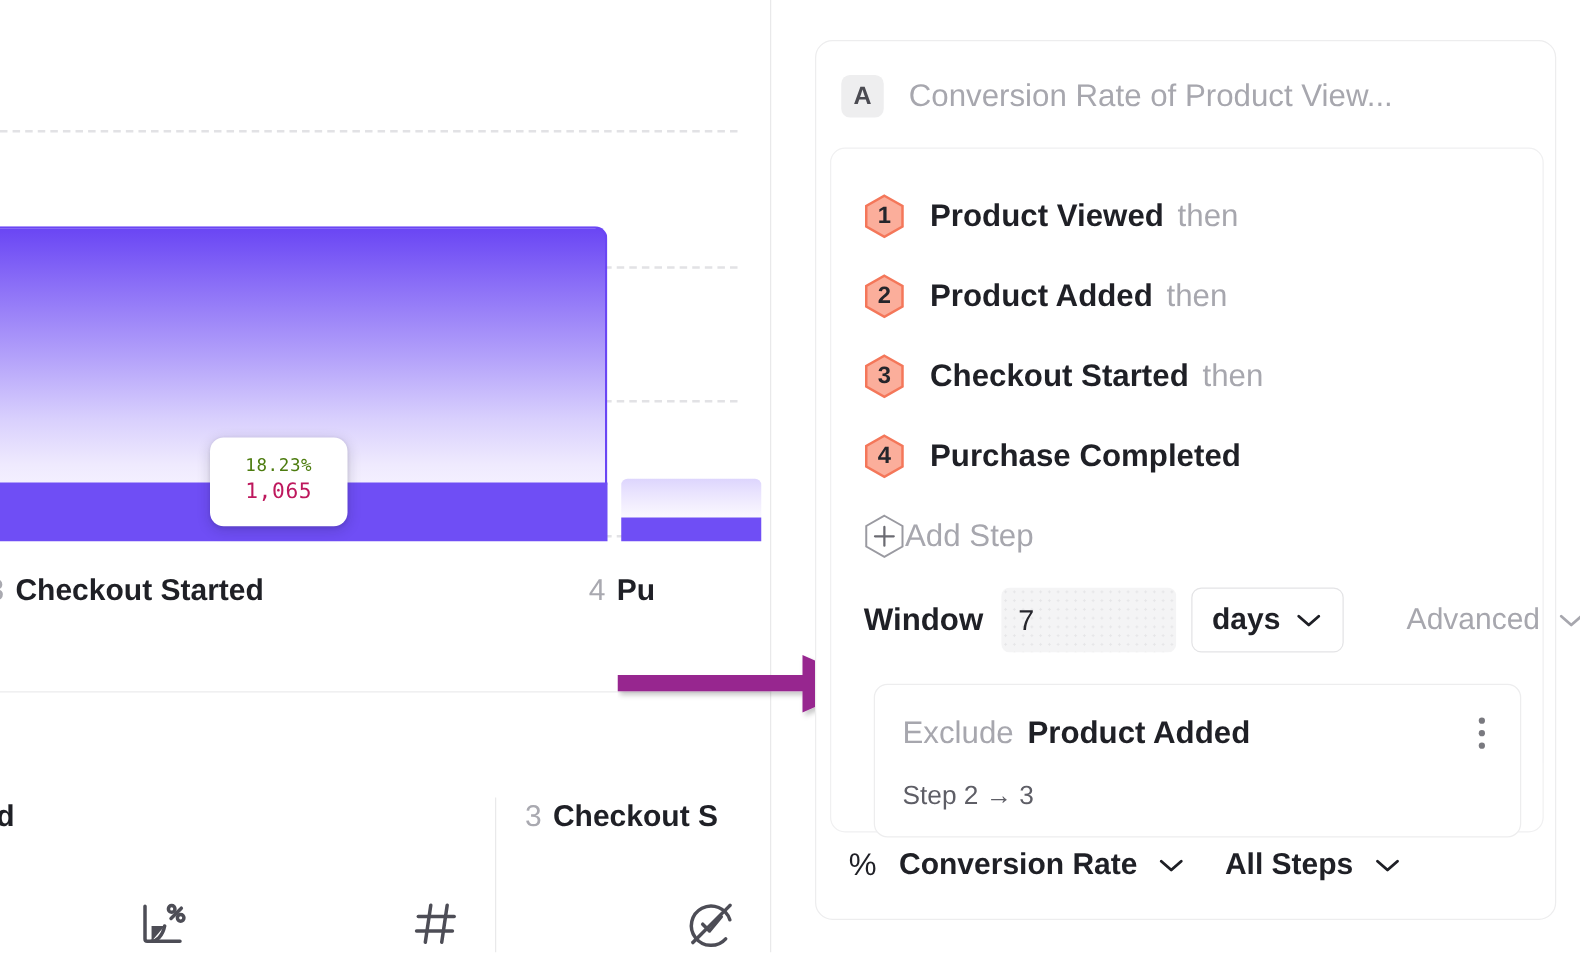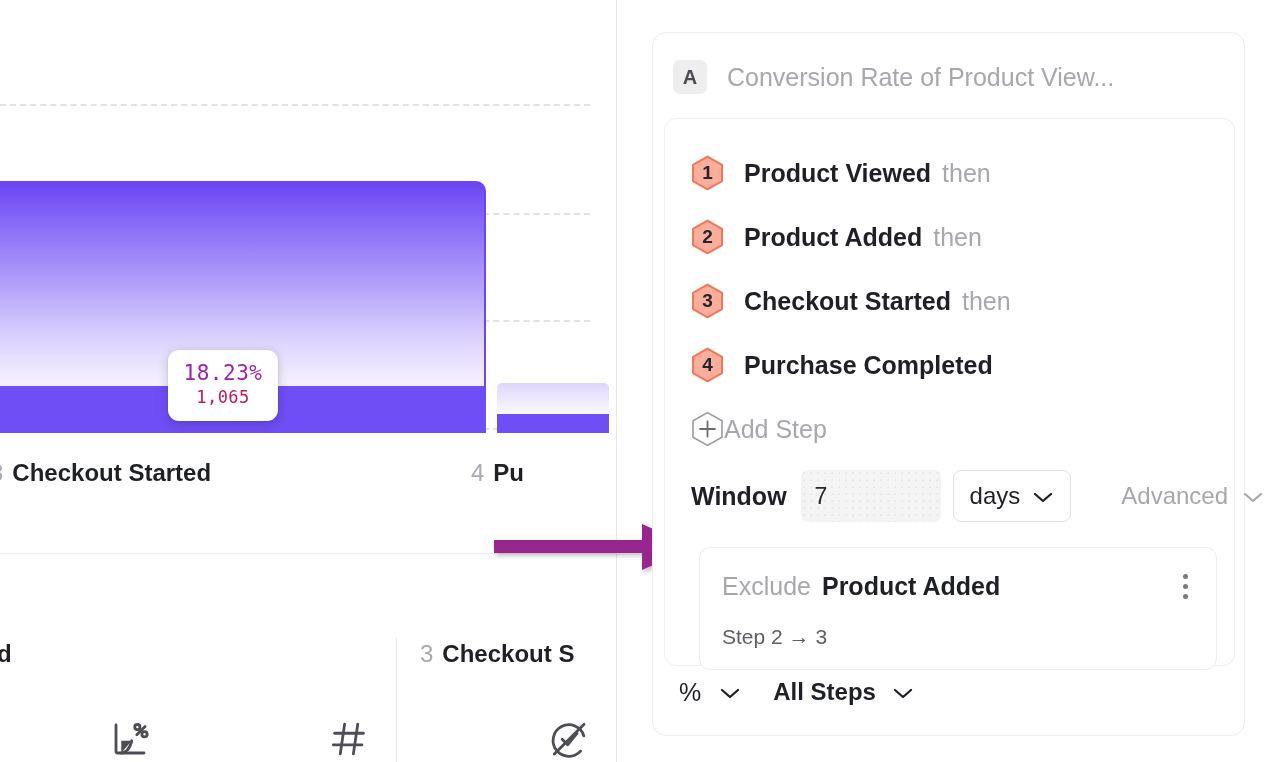--- a/index.html
+++ b/index.html
@@ -46,21 +46,21 @@
   }
 
   
   .tooltip {
     position:absolute; left:168px; top:350px; width:110px; height:71px;
     background:#fff; border-radius:11px;
     box-shadow:0 3px 11px rgba(20,20,40,.19), 0 1px 3px rgba(20,20,40,.10);
     display:flex; flex-direction:column; align-items:center; justify-content:center;
     font-family:"DejaVu Sans Mono", monospace;
   }
-  .tooltip .t-pct { font-size:21px; color:#a21caf; letter-spacing:.5px; line-height:1.15; }
+  .tooltip .t-pct { font-size:14px; color:#4d7c0f; letter-spacing:.5px; line-height:1.15; }
   .tooltip .t-cnt { font-size:17px; color:#be185d; letter-spacing:.5px; line-height:1.45; }
 
   
   .axis-lbl { position:absolute; top:459px; font-size:24px; color:#1f2026;
               font-weight:700; white-space:nowrap; }
   .axis-lbl .num { color:#a9a9b0; font-weight:400; margin-right:9px; }
   .ax3 { left:-10px; }
   .ax4 { left:471px; }
 
   
@@ -119,21 +119,21 @@
     width:140px; height:52px; border:none; border-radius:7px;
     background:#f4f4f5 ;
     background-image:radial-gradient(#e6e6e8 1px, transparent 1px);
     background-size:7px 7px;
     font-family:"Liberation Sans", sans-serif; font-size:23px; color:#26262c;
     padding-left:14px; outline:none;
   }
   .win-unit {
     margin-left:12px; height:52px; padding:0 16px; border:1px solid #e4e4e6;
     border-radius:8px; background:#fff; display:flex; align-items:center; gap:12px;
-    font-size:24px; font-weight:400; color:#1f2026; cursor:pointer;
+    font-size:24px; font-weight:700; color:#1f2026; cursor:pointer;
   }
   .advanced {
     margin-left:50px; display:flex; align-items:center; gap:14px;
     font-size:24px; color:#a7a7ae; cursor:pointer;
   }
 
   .exclude-card {
     position:absolute; left:34px; top:428px; width:518px; height:123px;
     border:1px solid #ededee; border-radius:11px; background:#fff;
     padding:20px 22px 0 22px;
@@ -339,20 +339,21 @@
               <i></i>
             </span>
         </div>
         <div class="ex-sub">Step 2 → 3</div>
       </div>
     </div>
 
     <div class="panel-foot">
       <span class="foot-pct">%</span>
       <span class="foot-item">
+        <span>Conversion Rate</span>
         <span class="chev">
           <svg width="22" height="14" viewBox="0 0 22 14" fill="none" stroke="#1f2026" stroke-width="2.3" stroke-linecap="round" stroke-linejoin="round">
               <path d="M3 4 L11 11 L19 4"></path>
             </svg>
         </span>
       </span>
       <span class="foot-item">
         <span>All Steps</span>
         <span class="chev">
           <svg width="22" height="14" viewBox="0 0 22 14" fill="none" stroke="#1f2026" stroke-width="2.3" stroke-linecap="round" stroke-linejoin="round">

